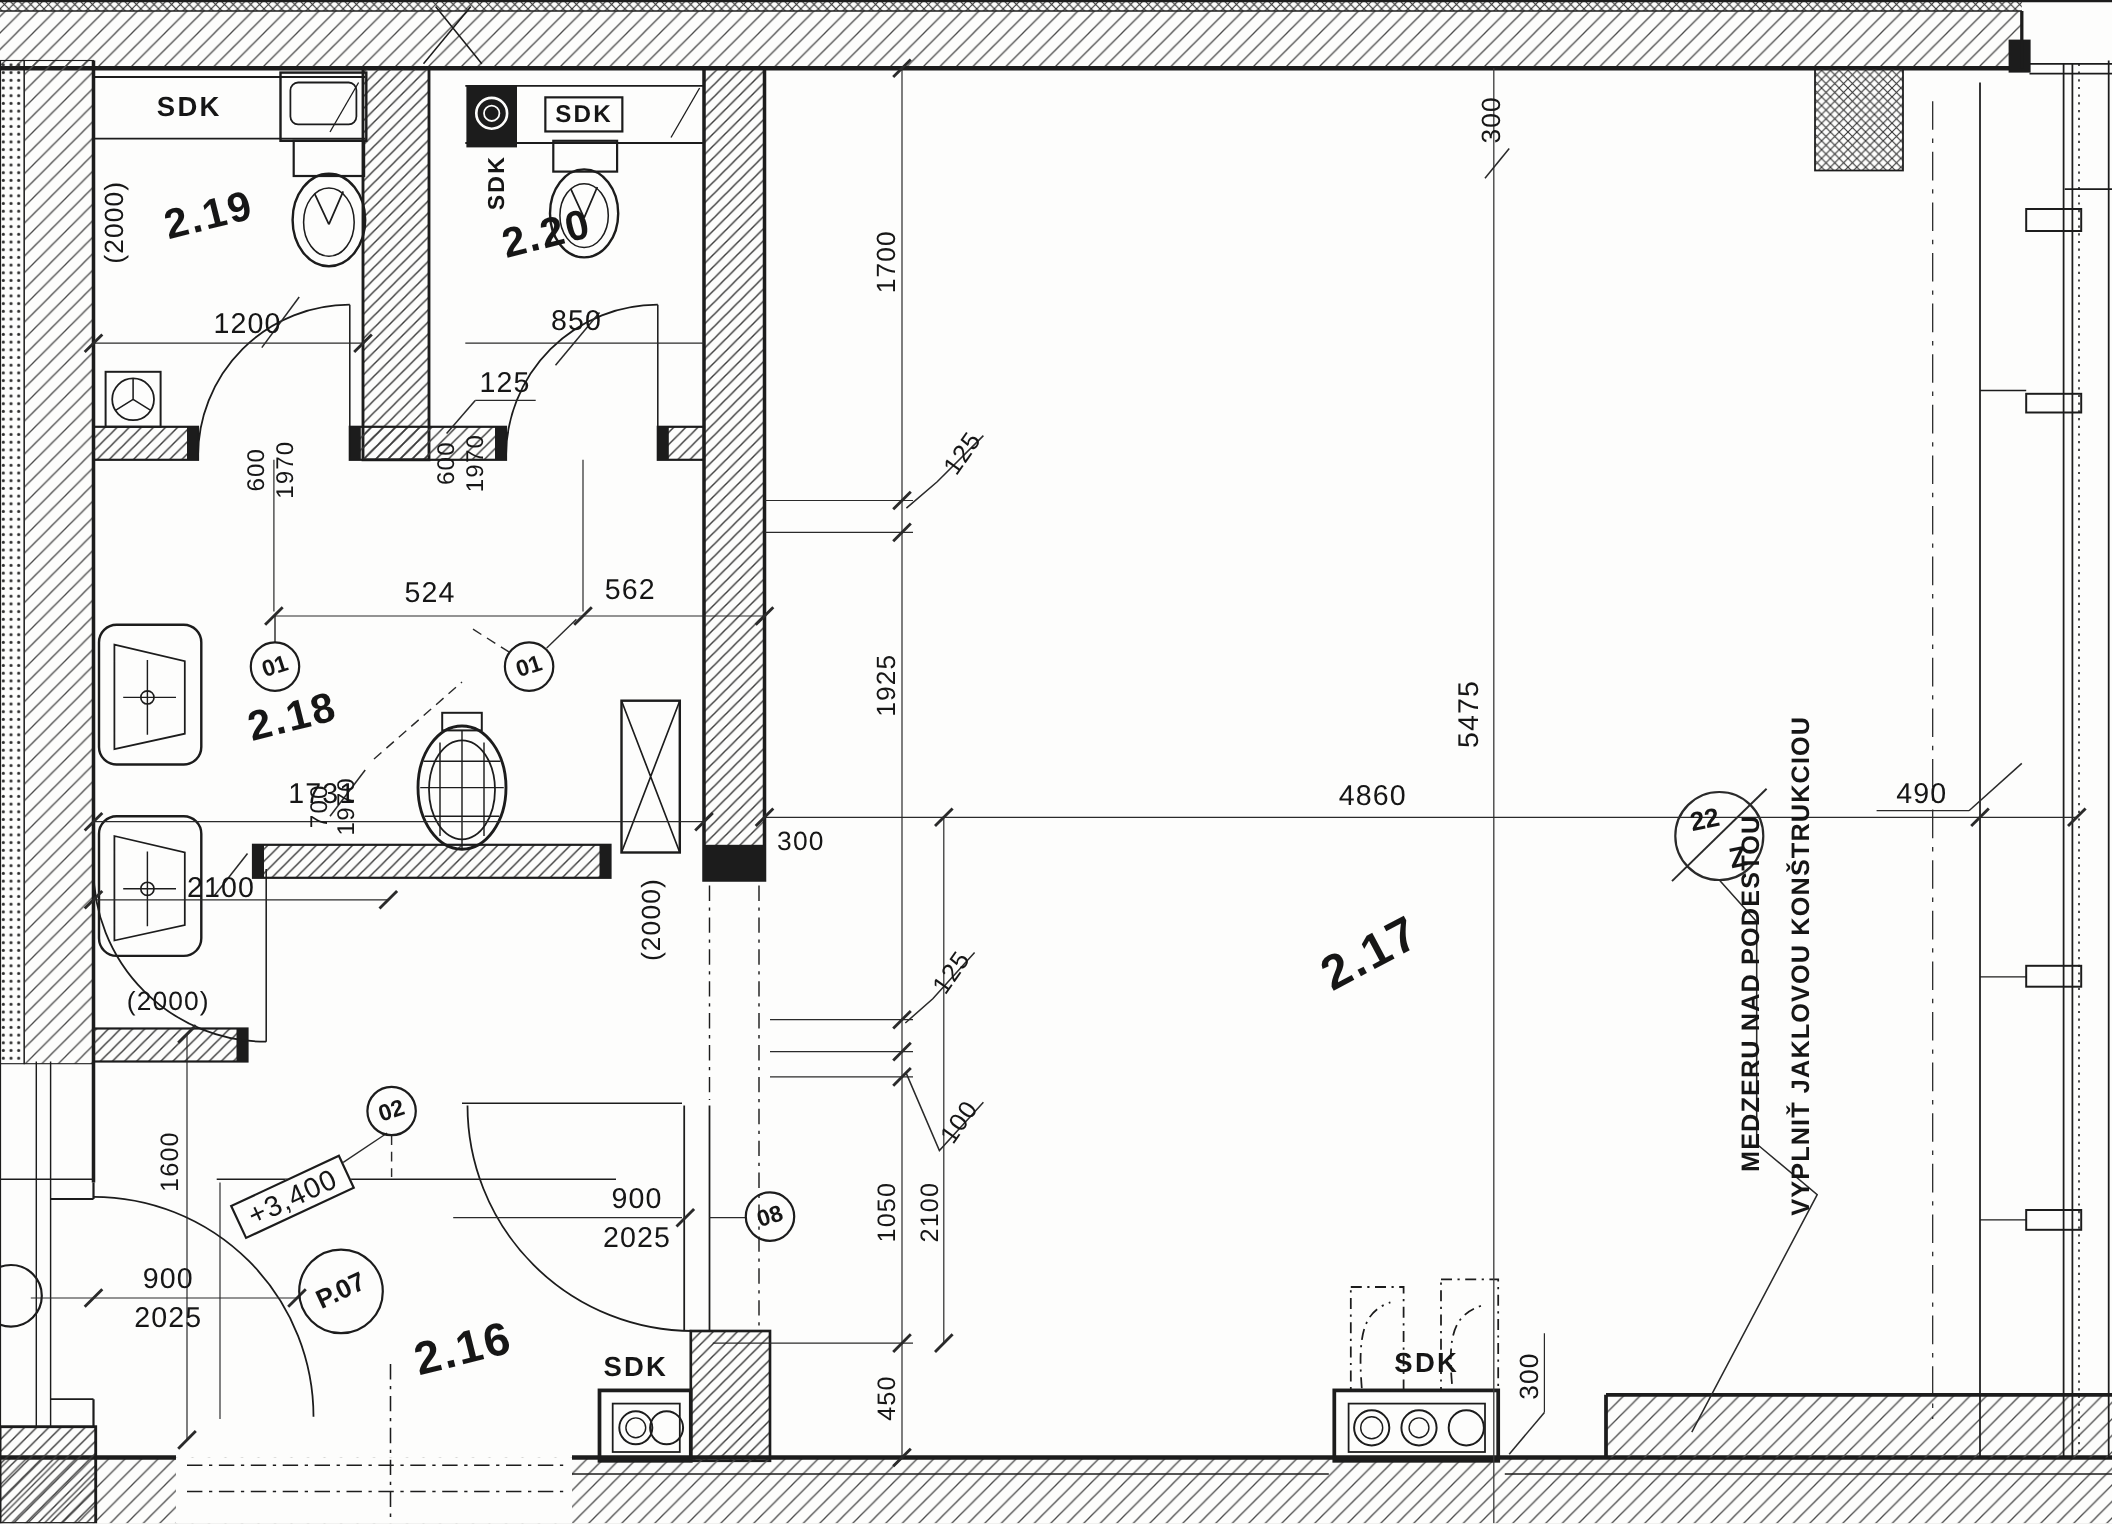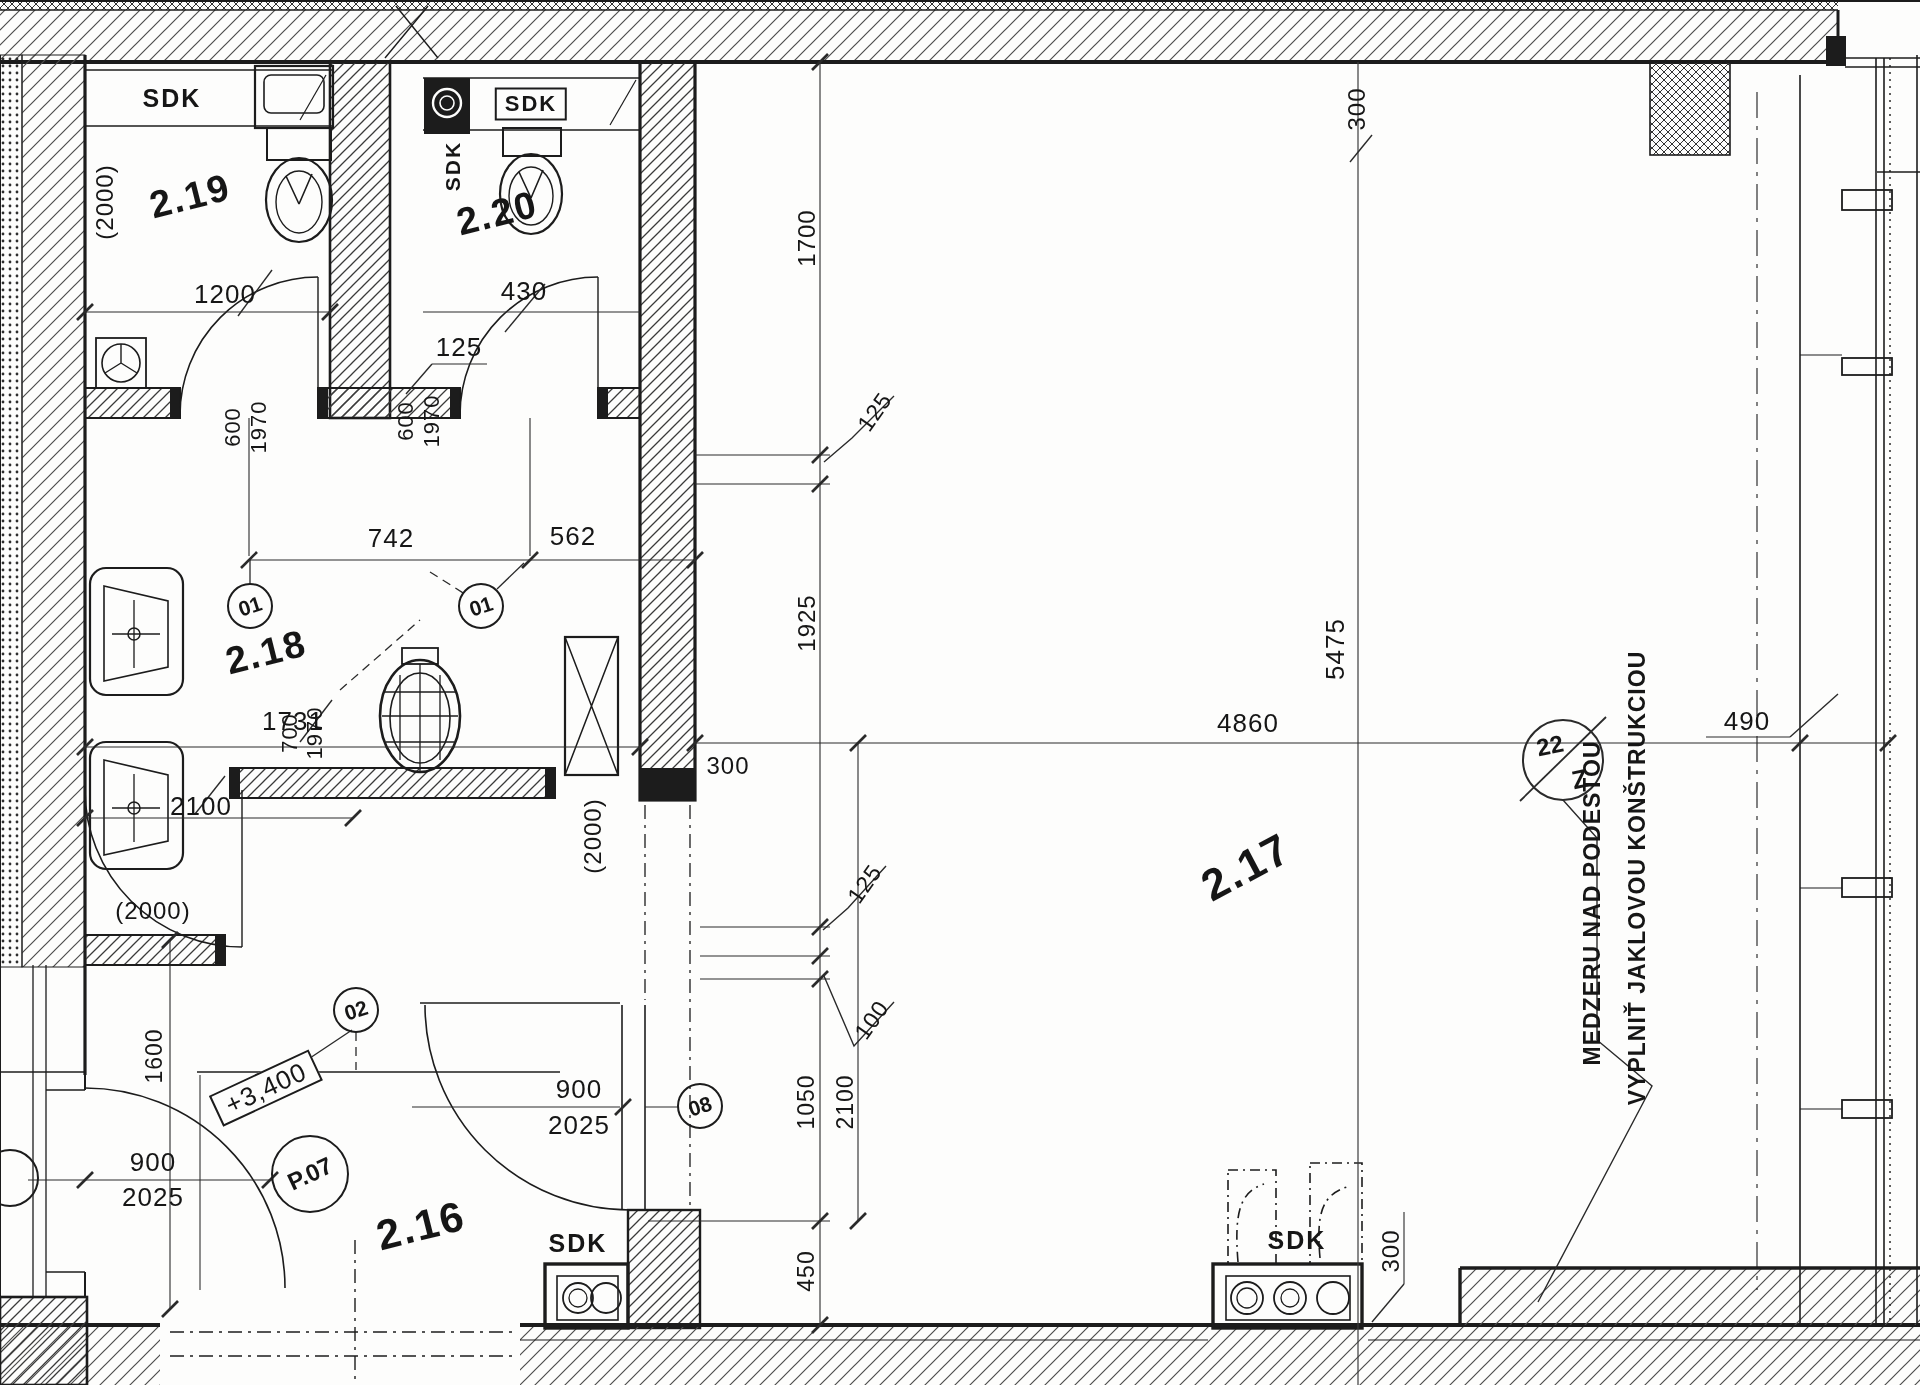--- a/index.html
+++ b/index.html
@@ -357,26 +357,26 @@
 <div class="txt sdk" style="left:172px;top:98px;">SDK</div>
 <div class="txt sdk boxed" style="left:531px;top:104px;font-size:22px;">SDK</div>
 <div class="txt sdk" style="left:452px;top:166px;transform:translate(-50%,-50%) rotate(-90deg);font-size:21px;">SDK</div>
 <div class="txt sdk" style="left:578px;top:1243px;">SDK</div>
 <div class="txt sdk" style="left:1297px;top:1240px;">SDK</div>
 
 <div class="txt dim" style="left:105px;top:202px;transform:translate(-50%,-50%) rotate(-90deg);font-size:24px;">(2000)</div>
 <div class="txt dim" style="left:225px;top:294px;">1200</div>
 <div class="txt dimsm" style="left:233px;top:427px;transform:translate(-50%,-50%) rotate(-90deg);">600</div>
 <div class="txt dimsm" style="left:259px;top:427px;transform:translate(-50%,-50%) rotate(-90deg);">1970</div>
-<div class="txt dim" style="left:524px;top:291px;">430</div>
+<div class="txt dim" style="left:524px;top:291px;">850</div>
 <div class="txt dim" style="left:459px;top:347px;">125</div>
 <div class="txt dimsm" style="left:406px;top:421px;transform:translate(-50%,-50%) rotate(-90deg);">600</div>
 <div class="txt dimsm" style="left:432px;top:421px;transform:translate(-50%,-50%) rotate(-90deg);">1970</div>
 
-<div class="txt dim" style="left:391px;top:538px;">742</div>
+<div class="txt dim" style="left:391px;top:538px;">524</div>
 <div class="txt dim" style="left:573px;top:536px;">562</div>
 <div class="txt dim" style="left:293px;top:721px;">1731</div>
 <div class="txt dim" style="left:201px;top:806px;">2100</div>
 <div class="txt dim" style="left:593px;top:836px;transform:translate(-50%,-50%) rotate(-90deg);font-size:24px;">(2000)</div>
 <div class="txt dimsm" style="left:290px;top:733px;transform:translate(-50%,-50%) rotate(-90deg);">700</div>
 <div class="txt dimsm" style="left:315px;top:733px;transform:translate(-50%,-50%) rotate(-90deg);">1970</div>
 
 <div class="txt dim" style="left:153px;top:911px;font-size:24px;">(2000)</div>
 <div class="txt dim" style="left:154px;top:1056px;transform:translate(-50%,-50%) rotate(-90deg);font-size:23px;">1600</div>
 <div class="txt dim" style="left:153px;top:1162px;">900</div>

